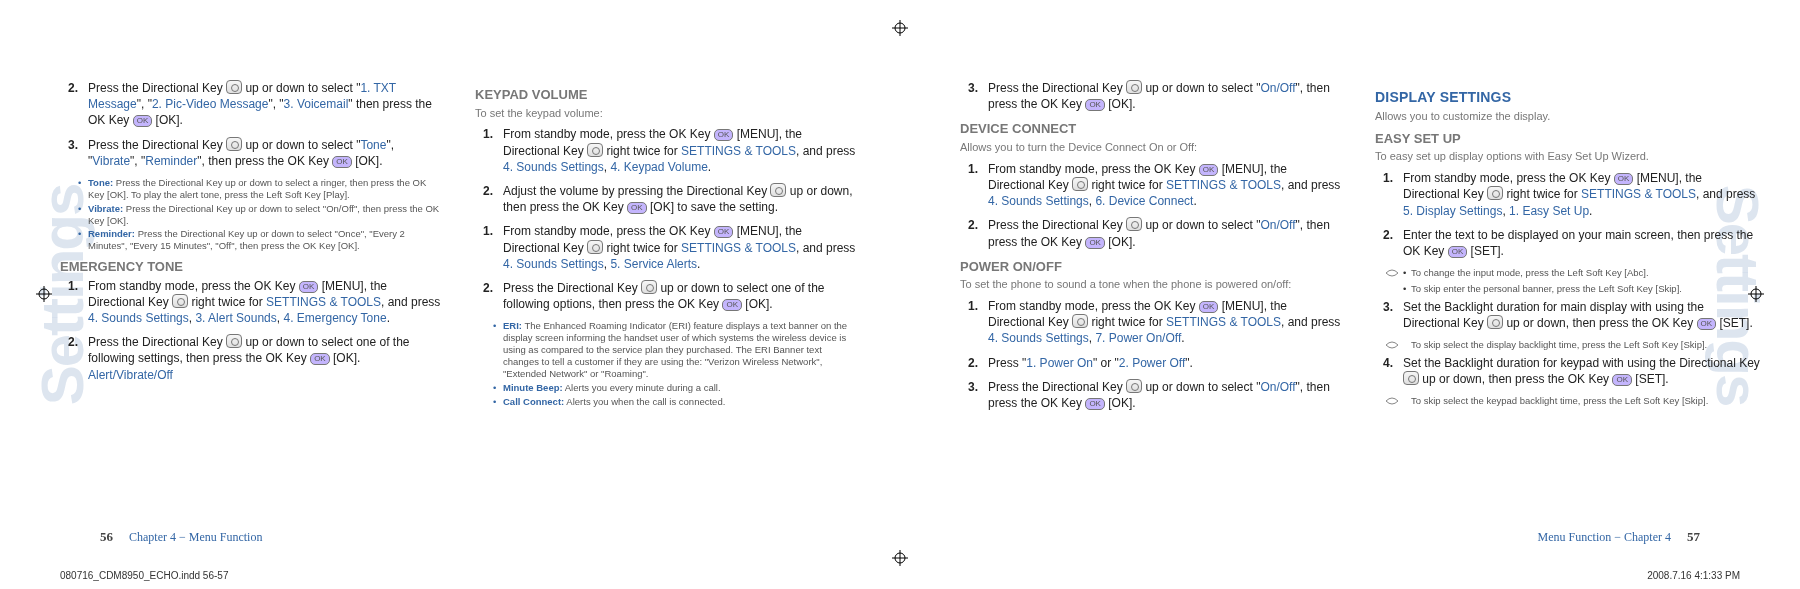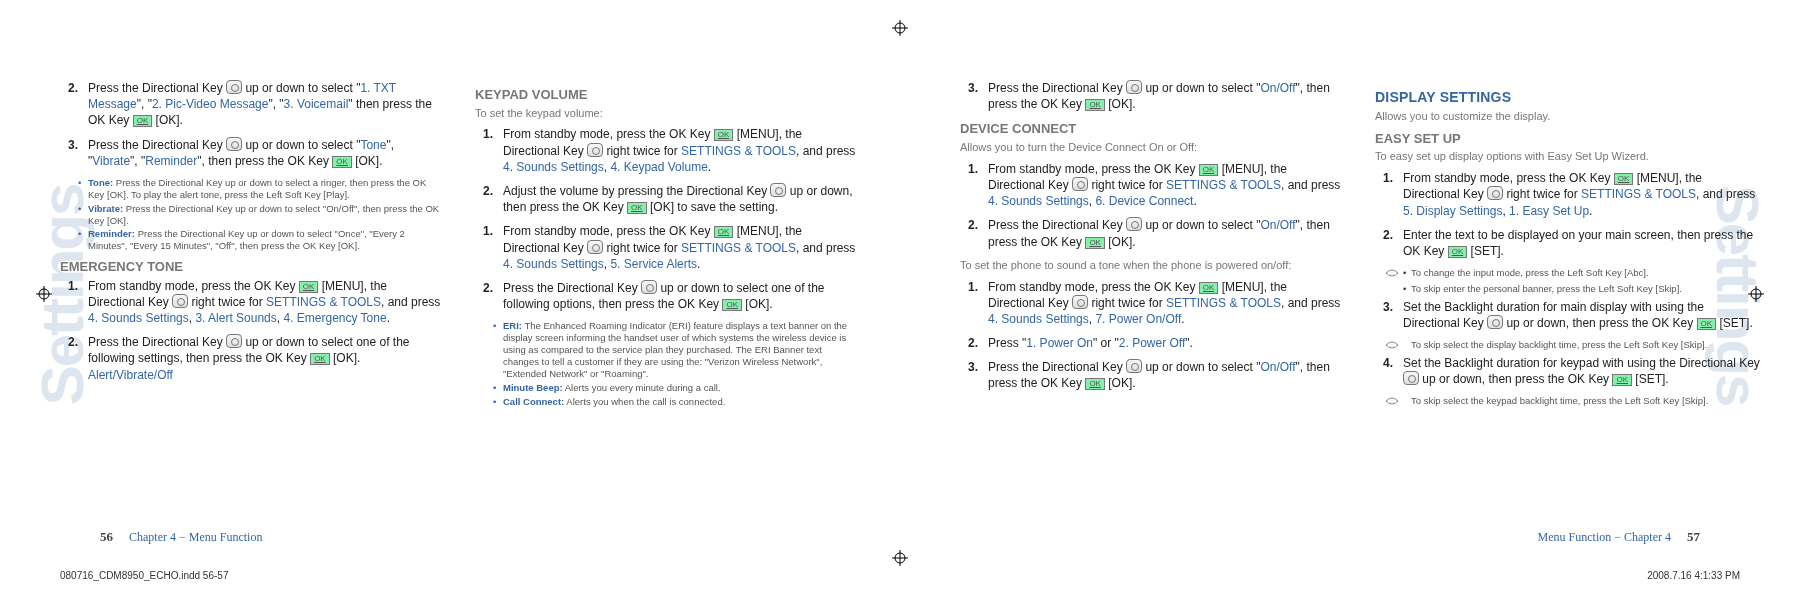--- a/index.html
+++ b/index.html
@@ -106,29 +106,28 @@
     padding-left: 36px;
     position: relative;
     margin: 4px 0;
     line-height: 1.25;
   }
   .tip svg { position: absolute; left: 10px; top: 0; }
   .tip .tb { position: absolute; left: 28px; top:0; color:#333; }
   .key-ok {
     display: inline-block;
     border: 1px solid #777;
-    border-radius: 0;
+    border-radius: 5px;
     font-size: 8px;
     line-height: 10px;
     height: 10px;
     padding: 0 3px;
     vertical-align: 1px;
     color: #555;
-    background: #86efac;
-    text-decoration: underline;
+    background: #c4b5fd;
   }
   .key-dir {
     display: inline-block;
     width: 14px;
     height: 12px;
     border: 1px solid #777;
     border-radius: 4px;
     vertical-align: -2px;
     position: relative;
     background: linear-gradient(#f6f6f6,#e0e0e0);
@@ -236,20 +235,21 @@
       <div class="col">
         <ol class="top">
           <li><span class="num">3.</span><span>Press the Directional Key </span><span class="key-dir"></span><span> up or down to select "</span><span class="blue">On/Off</span><span>", then press the OK Key </span><span class="key-ok">OK</span><span> [OK].</span></li>
         </ol>
         <div class="heading-gray">DEVICE CONNECT</div>
         <div class="subheading-gray">Allows you to turn the Device Connect On or Off:</div>
         <ol class="top">
           <li><span class="num">1.</span><span>From standby mode, press the OK Key </span><span class="key-ok">OK</span><span> [MENU], the Directional Key </span><span class="key-dir"></span><span> right twice for </span><span class="blue">SETTINGS &amp; TOOLS</span><span>, and press </span><span class="blue">4. Sounds Settings</span>, <span class="blue">6. Device Connect</span><span>.</span></li>
           <li><span class="num">2.</span><span>Press the Directional Key </span><span class="key-dir"></span><span> up or down to select "</span><span class="blue">On/Off</span><span>", then press the OK Key </span><span class="key-ok">OK</span><span> [OK].</span></li>
         </ol>
+        <div class="heading-gray">POWER ON/OFF</div>
         <div class="subheading-gray">To set the phone to sound a tone when the phone is powered on/off:</div>
         <ol class="top">
           <li><span class="num">1.</span><span>From standby mode, press the OK Key </span><span class="key-ok">OK</span><span> [MENU], the Directional Key </span><span class="key-dir"></span><span> right twice for </span><span class="blue">SETTINGS &amp; TOOLS</span><span>, and press </span><span class="blue">4. Sounds Settings</span>, <span class="blue">7. Power On/Off</span><span>.</span></li>
           <li><span class="num">2.</span><span>Press "</span><span class="blue">1. Power On</span><span>" or "</span><span class="blue">2. Power Off</span><span>".</span></li>
           <li><span class="num">3.</span><span>Press the Directional Key </span><span class="key-dir"></span><span> up or down to select "</span><span class="blue">On/Off</span><span>", then press the OK Key </span><span class="key-ok">OK</span><span> [OK].</span></li>
         </ol>
       </div>
 
       <div class="col">
         <div class="heading-blue">DISPLAY SETTINGS</div>

